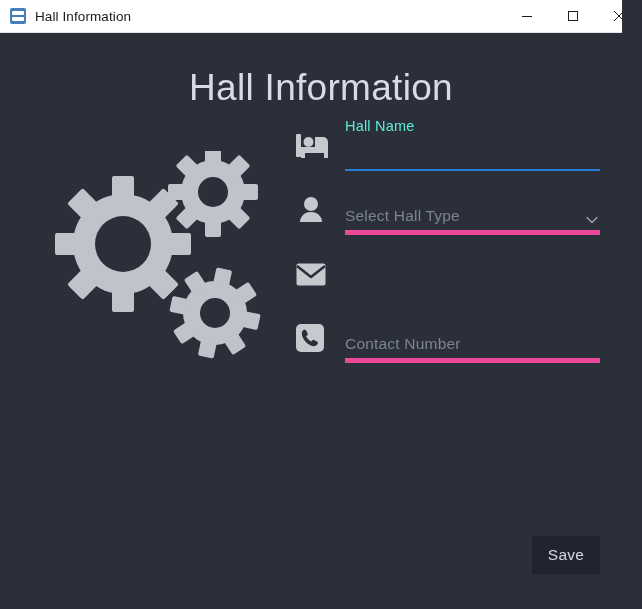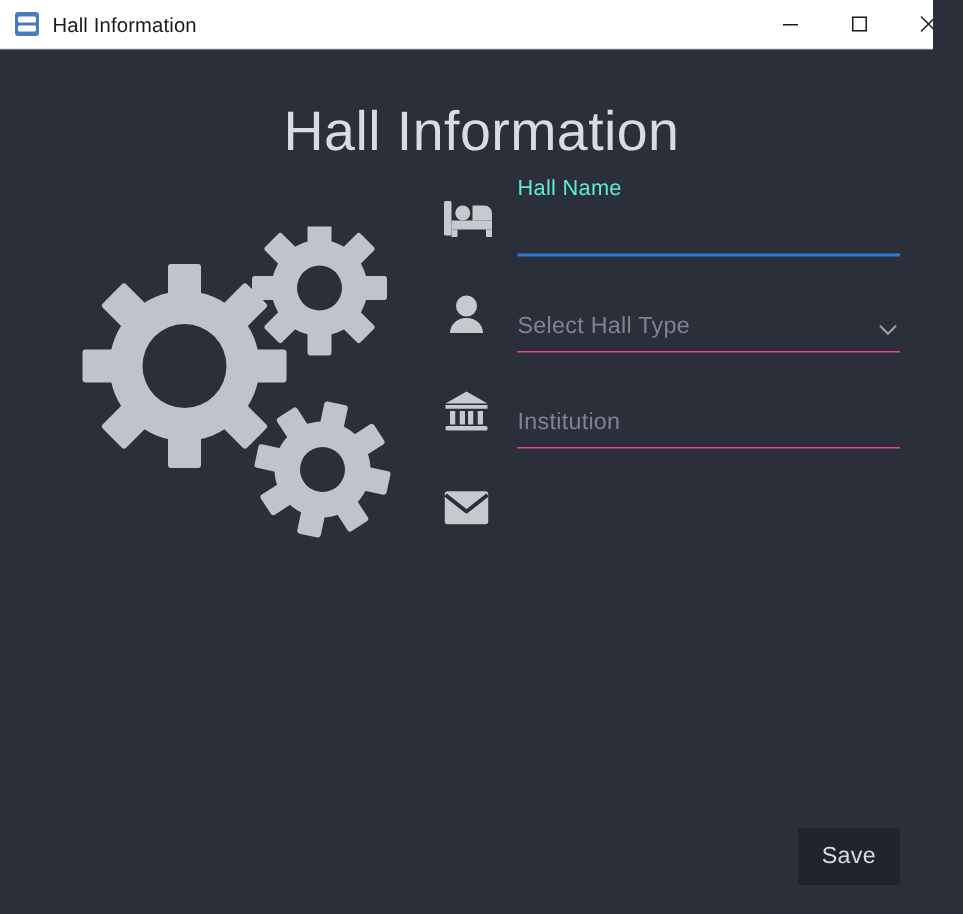--- a/index.html
+++ b/index.html
@@ -161,40 +161,40 @@
     position: absolute;
     left: 0;
     right: 0;
     bottom: 0;
     height: 33px;
     display: flex;
     align-items: center;
     font-size: 15.5px;
     color: #7d8390;
     letter-spacing: 0.2px;
-    border-bottom: 1px solid #ec4899;
+    border-bottom: 5px solid #ec4899;
     box-sizing: border-box;
   }
   .fake-input.focused {
     border-bottom: 2px solid #2a7fd4;
     color: #e4e8ee;
   }
   .chev {
     position: absolute;
     right: 2px;
     bottom: 11px;
     width: 12px;
     height: 8px;
   }
 
   
   .buttons {
     position: absolute;
     right: 42px;
-    top: 519px;
+    top: 503px;
     display: flex;
     gap: 18px;
   }
   .btn {
     min-width: 60px;
     height: 38px;
     padding: 0 16px;
     background: #20242e;
     border: none;
     color: #d5dae2;
@@ -335,51 +335,44 @@
           </svg>
         </div>
         <div class="ctrl">
           <div class="fake-input">Select Hall Type</div>
           <svg class="chev" viewBox="0 0 12 8">
             <path d="M1 1.5 L6 6.5 L11 1.5" stroke="#9aa0ac" stroke-width="1.4" fill="none" stroke-linecap="round"></path>
           </svg>
         </div>
       </div>
 
-      <div class="field">
-        <div class="ico">
-          <svg width="30" height="28" viewBox="0 0 30 28">
-            <g fill="#c6c9ce">
-              <path d="M15 1 L29 9 L1 9 Z"></path>
-              <rect x="1" y="10" width="28" height="2.5"></rect>
-              <rect x="4" y="14" width="3.5" height="9"></rect>
-              <rect x="10.5" y="14" width="3.5" height="9"></rect>
-              <rect x="16" y="14" width="3.5" height="9"></rect>
-              <rect x="22.5" y="14" width="3.5" height="9"></rect>
-              <rect x="1" y="24" width="28" height="3" rx="1"></rect>
-            </g>
-          </svg>
-        </div>
-        <div class="ctrl">
-          <div class="fake-input">Institution</div>
-        </div>
-      </div>
 
 
       <div class="field">
         <div class="ico">
           <svg width="30" height="23" viewBox="0 0 30 23">
             <g fill="#c6c9ce">
               <rect x="0.5" y="0.5" width="29" height="22" rx="2"></rect>
             </g>
             <path d="M1 3 L15 14 L29 3" stroke="#2b2f3a" stroke-width="2.6" fill="none" stroke-linejoin="round"></path>
           </svg>
         </div>
       </div>
 
+      <div class="field">
+        <div class="ico">
+          <svg width="28" height="28" viewBox="0 0 28 28">
+            <rect x="0" y="0" width="28" height="28" rx="5" fill="#c6c9ce"></rect>
+            <path d="M9.2 5.5 c-1.6 0 -3.4 1.6 -3.4 3.9 0 5.6 6.8 12.8 12.2 12.8 2.3 0 3.9 -1.8 3.9 -3.4 0 -0.6 -0.4 -1 -0.9 -1.3 l-3.1 -1.6 c-0.6 -0.3 -1.2 -0.1 -1.6 0.4 l-1 1.3 c-2.2 -1.1 -4.2 -3.1 -5.3 -5.3 l1.3 -1 c0.5 -0.4 0.7 -1 0.4 -1.6 l-1.6 -3.1 c-0.3 -0.5 -0.7 -0.9 -1.3 -0.9 z" fill="#2b2f3a"></path>
+          </svg>
+        </div>
+        <div class="ctrl">
+          <div class="fake-input">Contact Number</div>
+        </div>
+      </div>
 
     </div>
 
     <div class="buttons">
       <button class="btn">Save</button>
     </div>
 
   </div>
 </div>
 

